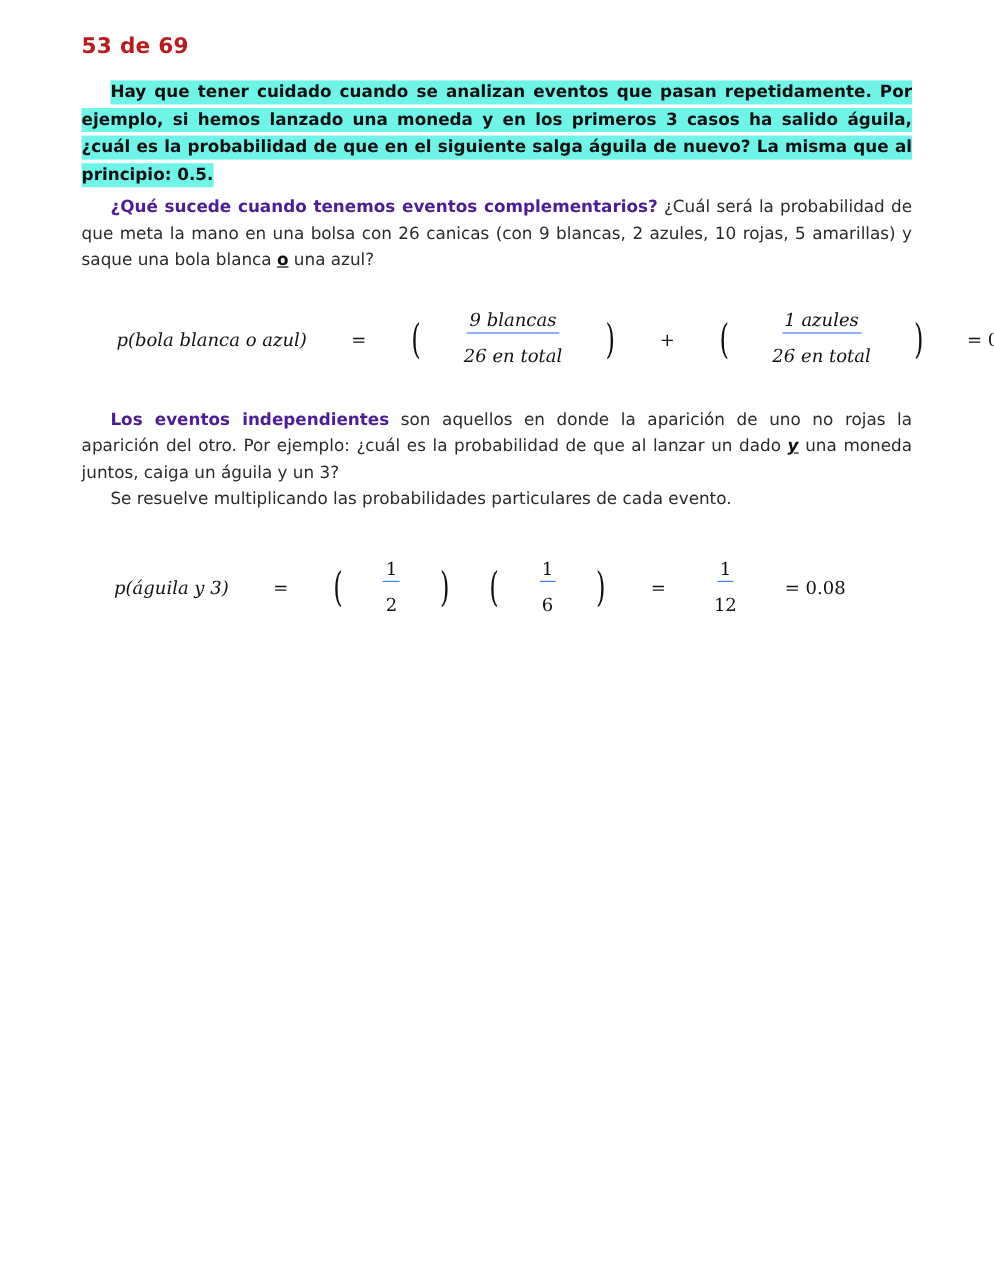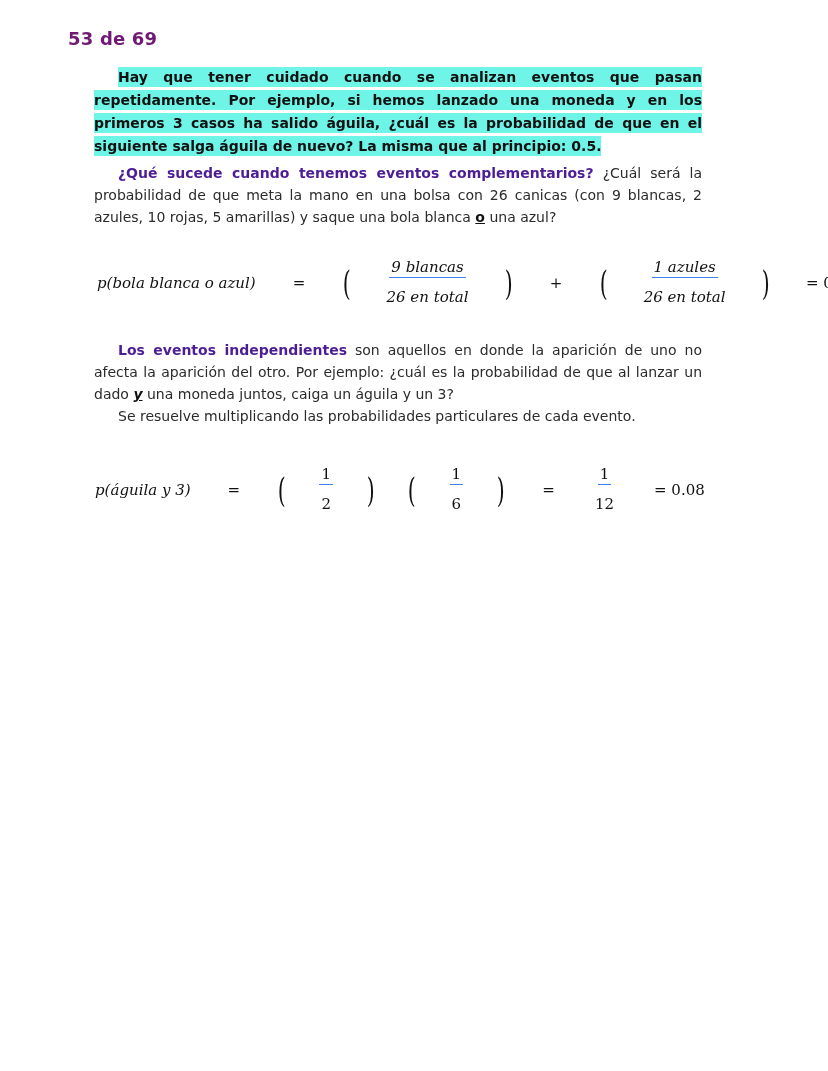--- a/index.html
+++ b/index.html
@@ -1,19 +1,19 @@
 <!DOCTYPE html>
 <html><head>
   <meta charset="utf-8">
   <style>
     html, body { margin: 0; padding: 0; background: #ffffff; }
     body { width: 828px; height: 1071px; position: relative; overflow: hidden;
       font-family: "DejaVu Sans", sans-serif; color: #1a1a1a; }
-    .page-number { position: absolute; left: 68px; top: 28px; font-size: 18px; font-weight: bold; color: #701a75; letter-spacing: 0.2px; }
-    .para { position: absolute; left: 68px; width: 608px; font-size: 14px; line-height: 22px; text-align: justify; color: #2b2b2b; margin-left: 26px; }
+    .page-number { position: absolute; left: 68px; top: 28px; font-size: 18px; font-weight: bold; color: #b91c1c; letter-spacing: 0.2px; }
+    .para { position: absolute; left: 68px; width: 692px; font-size: 14px; line-height: 22px; text-align: justify; color: #2b2b2b; }
     .para .indent { display: inline-block; width: 24px; }
     .highlight-para { top: 66px; font-weight: bold; color: #111; font-size: 14px; line-height: 23px; }
     .hl { background: #6ff5e7; padding: 2px 0; box-decoration-break: clone; -webkit-box-decoration-break: clone; }
     .b { font-weight: bold; color: #4c1d95; }
     .ul { font-weight: bold; text-decoration: underline; color: #111; }
     .para-comp { top: 162px; }
     .para-indep { top: 339px; }
     .para-resolve { top: 405px; }
 
     .formula { position: absolute; font-family: "DejaVu Serif", serif; font-size: 15px; color: #111; display: flex; align-items: center; white-space: nowrap; gap: 32px; }
@@ -47,21 +47,21 @@
   <span class="op">+</span>
   <span class="paren">(</span>
   <span class="frac">
     <span class="num it">1 azules</span>
     <span class="den it">26 en total</span>
   </span>
   <span class="paren">)</span>
   <span style="margin-left:4px">= 0.34 + 0.07 = 0.41</span>
 </div>
 
-<div class="para para-indep"><span class="indent"></span><span class="b">Los eventos independientes</span><span> son aquellos en donde la aparición de uno no afecta la aparición del otro. Por ejemplo: ¿cuál es la probabilidad de que al lanzar un dado </span><span class="ul" style="font-style:italic">y</span><span> una moneda juntos, caiga un águila y un 3?</span></div>
+<div class="para para-indep"><span class="indent"></span><span class="b">Los eventos independientes</span><span> son aquellos en donde la aparición de uno no rojas la aparición del otro. Por ejemplo: ¿cuál es la probabilidad de que al lanzar un dado </span><span class="ul" style="font-style:italic">y</span><span> una moneda juntos, caiga un águila y un 3?</span></div>
 
 <div class="para para-resolve"><span class="indent"></span><span>Se resuelve multiplicando las probabilidades particulares de cada evento.</span></div>
 
 <div class="formula formula-2">
   <span class="it">p(águila y 3)</span>
   <span class="op">=</span>
   <span class="paren">(</span>
   <span class="frac">
     <span class="num">1</span>
     <span class="den">2</span>

